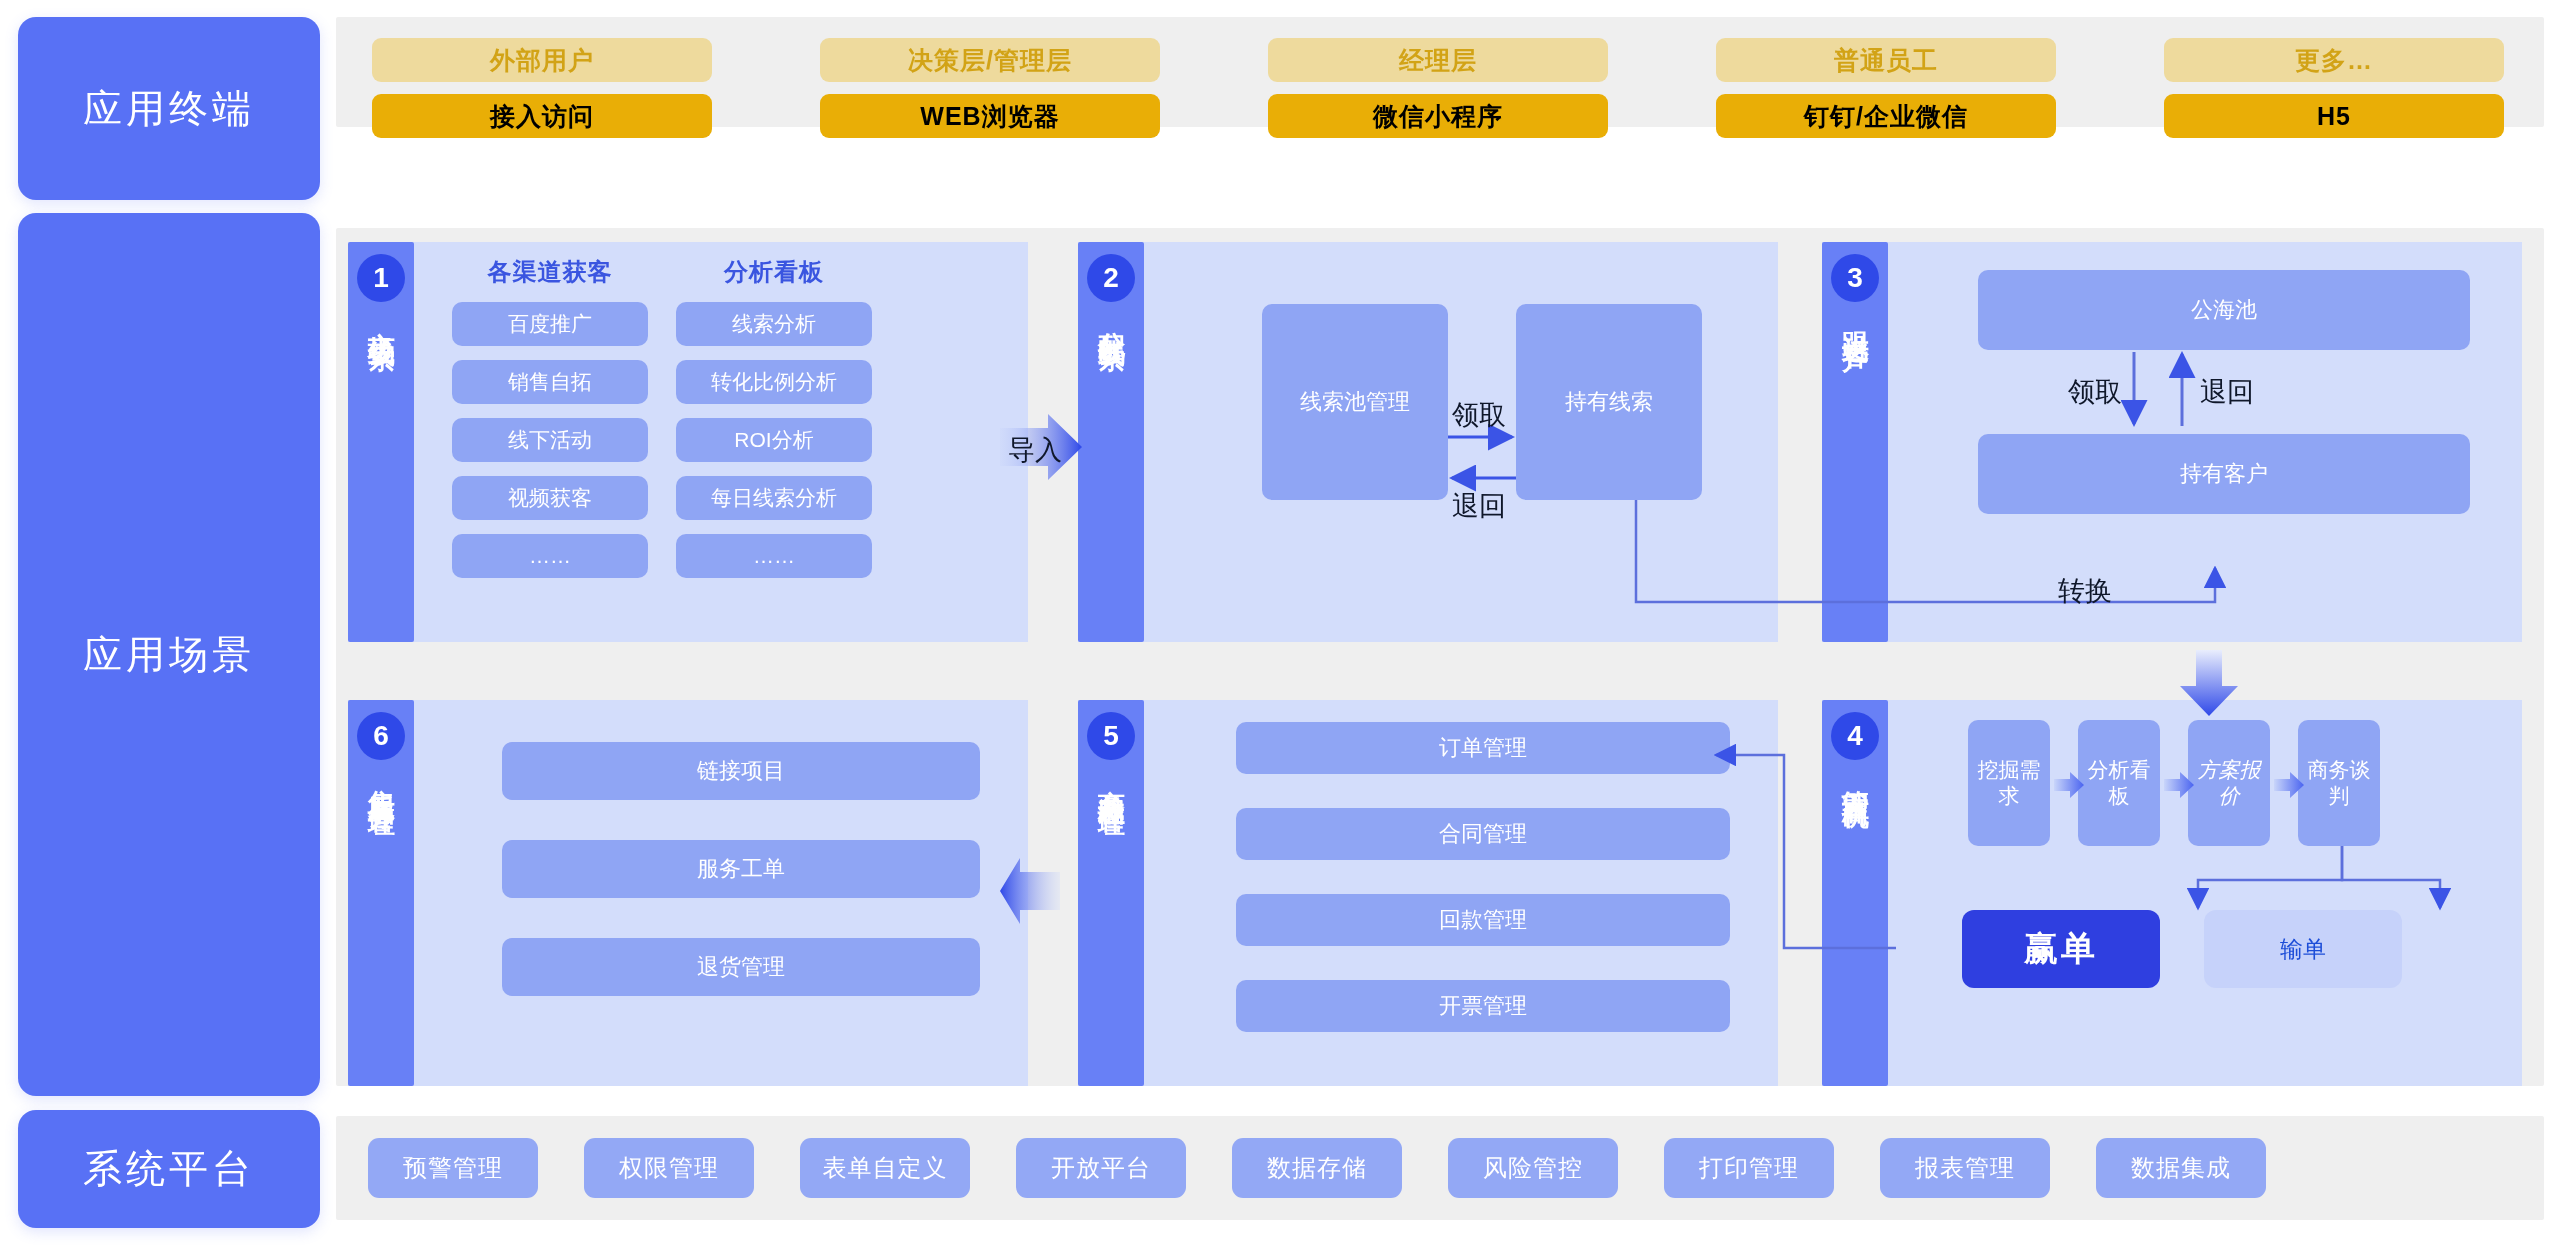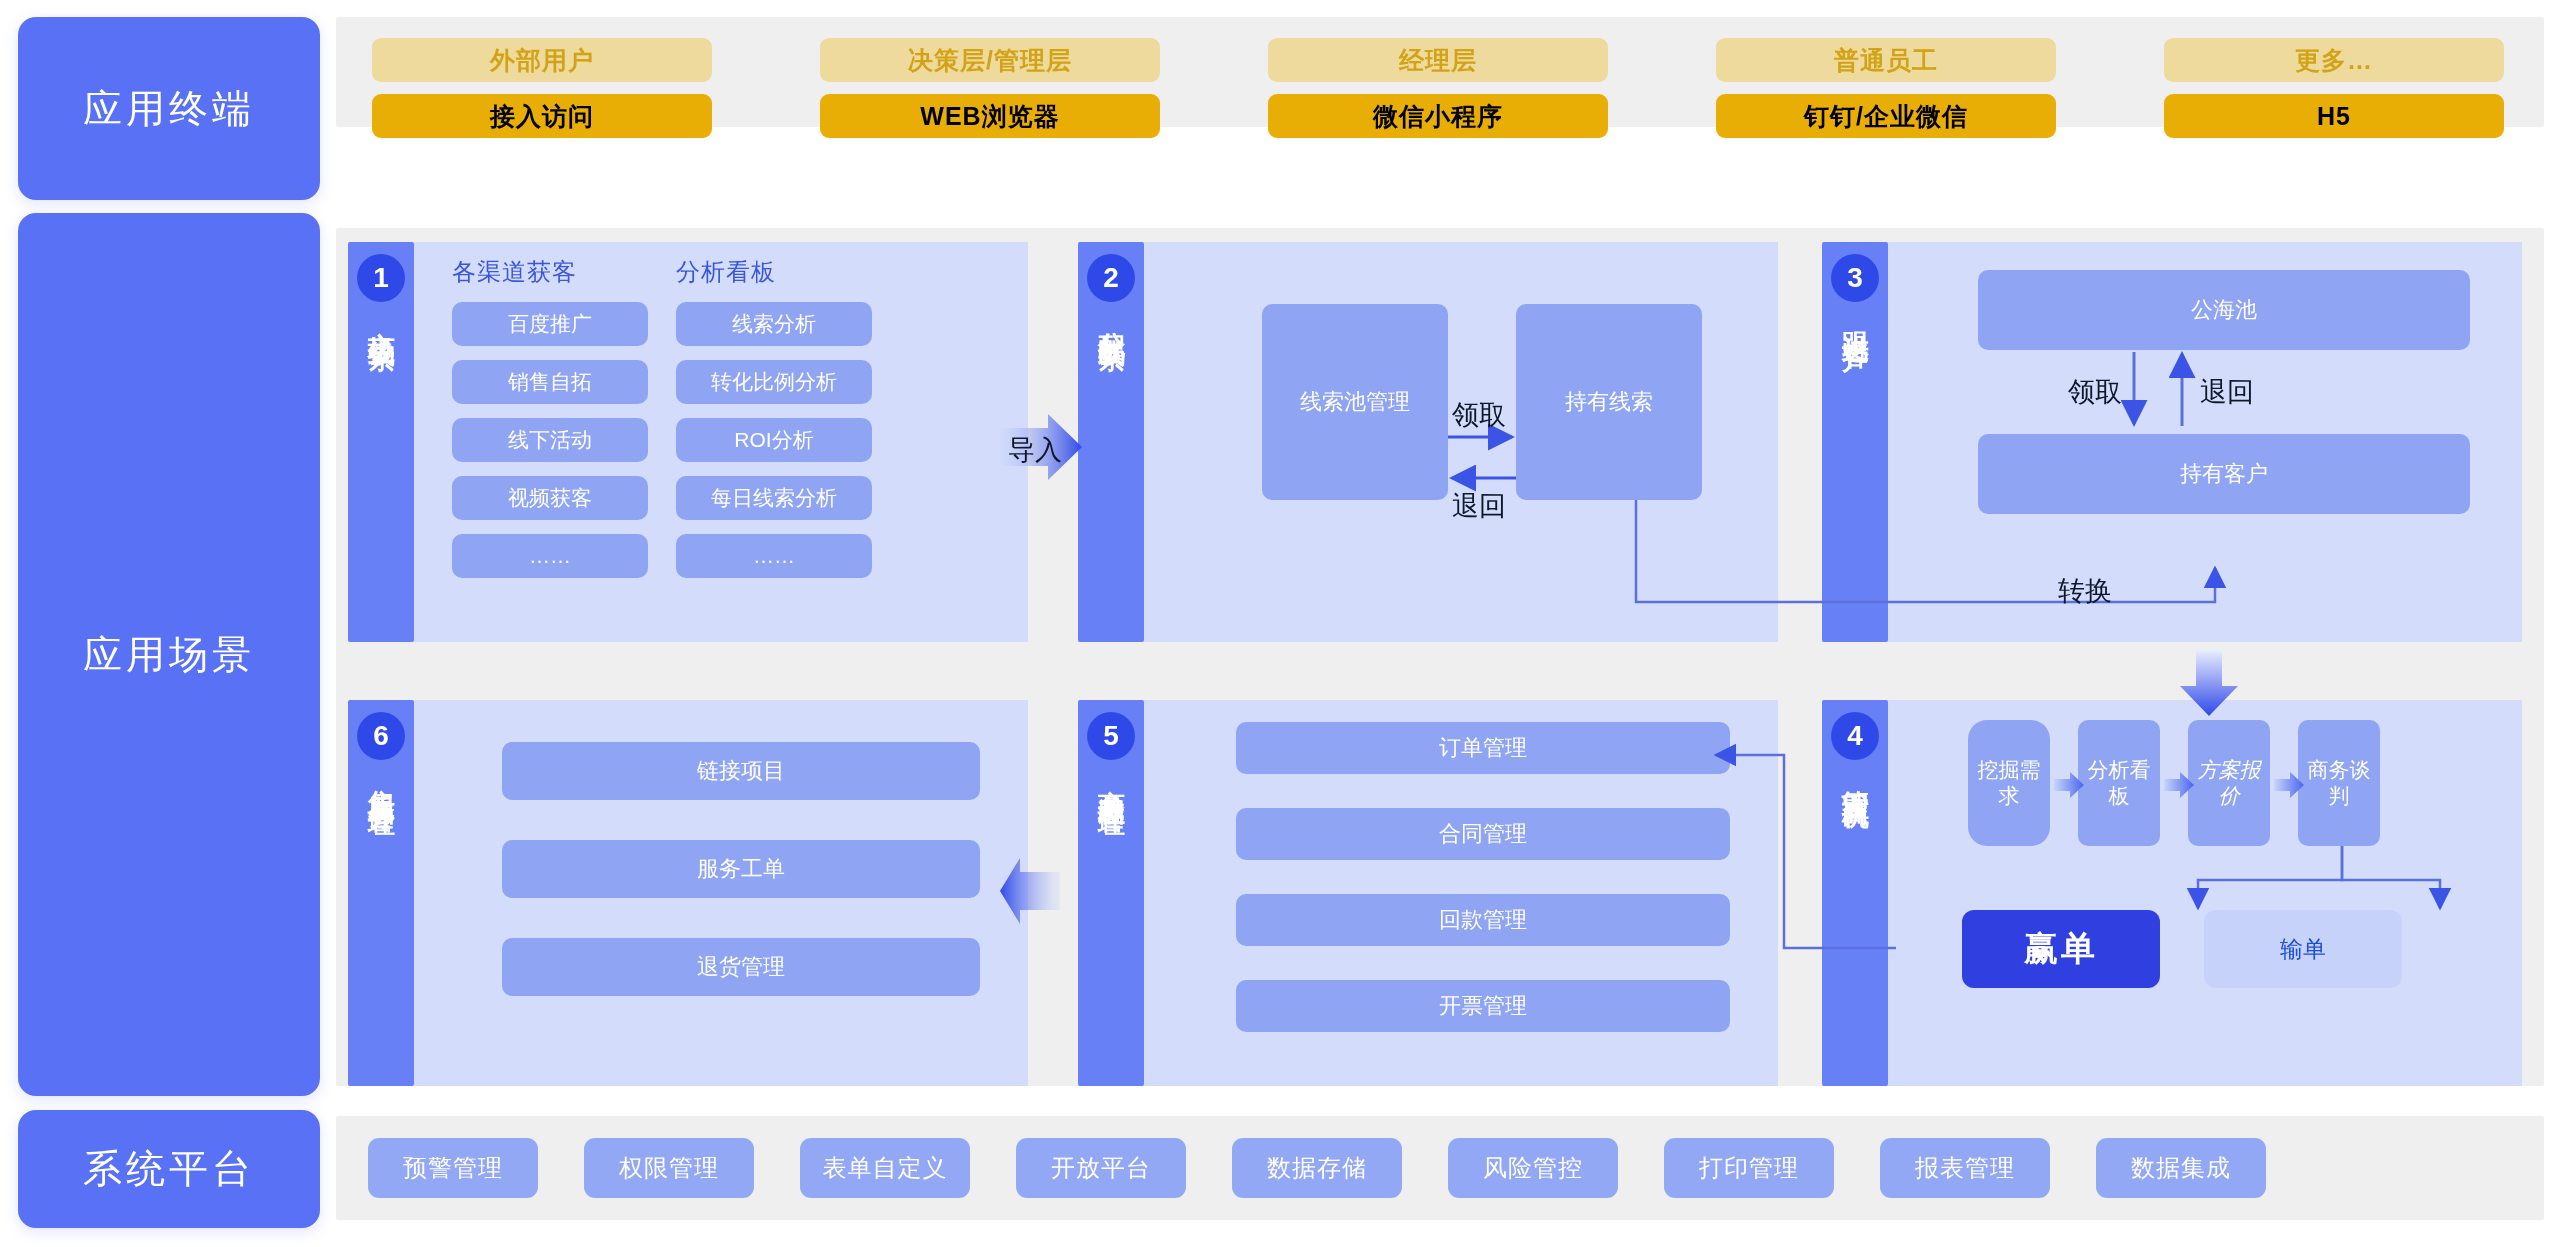--- a/index.html
+++ b/index.html
@@ -60,22 +60,22 @@
   }
   .sect-body { position:relative; flex:1; }
 
   
   .pill {
     background:#8FA5F4; color:#ffffff; border-radius:10px;
     display:flex; align-items:center; justify-content:center;
     font-size: 22px; text-align:center; line-height:1.25;
   }
   .colhead {
-    color:#3A55E0; font-size:24px; font-weight:400;
-    letter-spacing:1px;
+    color:#3A55E0; font-size:24px; font-weight:700;
+    text-align:center; letter-spacing:1px;
   }
 
   
   #sect1 { left: 348px; top: 242px; width: 680px; height: 400px; }
   #s1-c1 { position:absolute; left: 38px;  top: 14px; width: 196px; }
   #s1-c2 { position:absolute; left: 262px; top: 14px; width: 196px; }
   #s1-c1 .pill, #s1-c2 .pill { height: 44px; margin-top: 14px; width:100%; font-size:21px; }
 
   
   #sect2 { left: 1078px; top: 242px; width: 700px; height: 400px; }
@@ -86,21 +86,21 @@
   #sect3 { left: 1822px; top: 242px; width: 700px; height: 400px; }
   #s3-sea  { position:absolute; left: 90px; top: 28px;  width: 492px; height: 80px; }
   #s3-cust { position:absolute; left: 90px; top: 192px; width: 492px; height: 80px; }
 
   
   #sect4 { left: 1822px; top: 700px; width: 700px; height: 386px; }
   .stage {
     position:absolute; top: 20px; width: 82px; height: 126px;
     font-size: 21px;
   }
-  #st1{left: 80px; border-radius: 19px;} #st2{left: 190px;} #st3{left: 300px; font-style: italic;} #st4{left: 410px;}
+  #st1{left: 80px;} #st2{left: 190px;} #st3{left: 300px; font-style: italic;} #st4{left: 410px;}
   .fat-arrow {
     position:absolute; top: 72px; width: 30px; height: 26px;
   }
   #fa1{left:166px;} #fa2{left:276px;} #fa3{left:386px;}
   #s4-win {
     position:absolute; left: 74px; top: 210px; width: 198px; height: 78px;
     background:#2F3FE0; color:#fff; font-size:34px; font-weight:700;
     border-radius:12px; display:flex; align-items:center; justify-content:center;
     letter-spacing:3px;
   }

